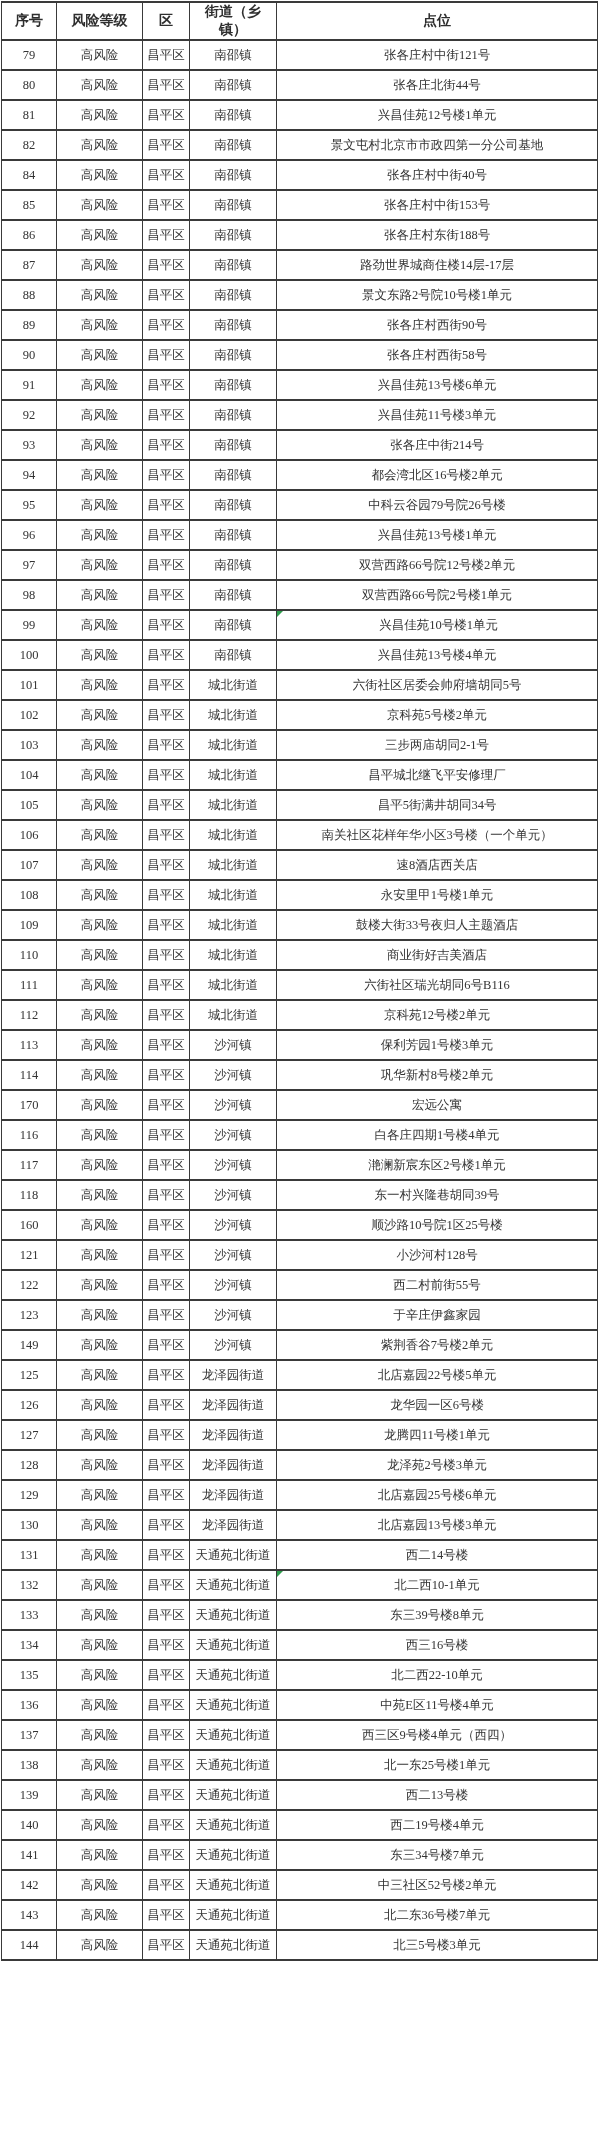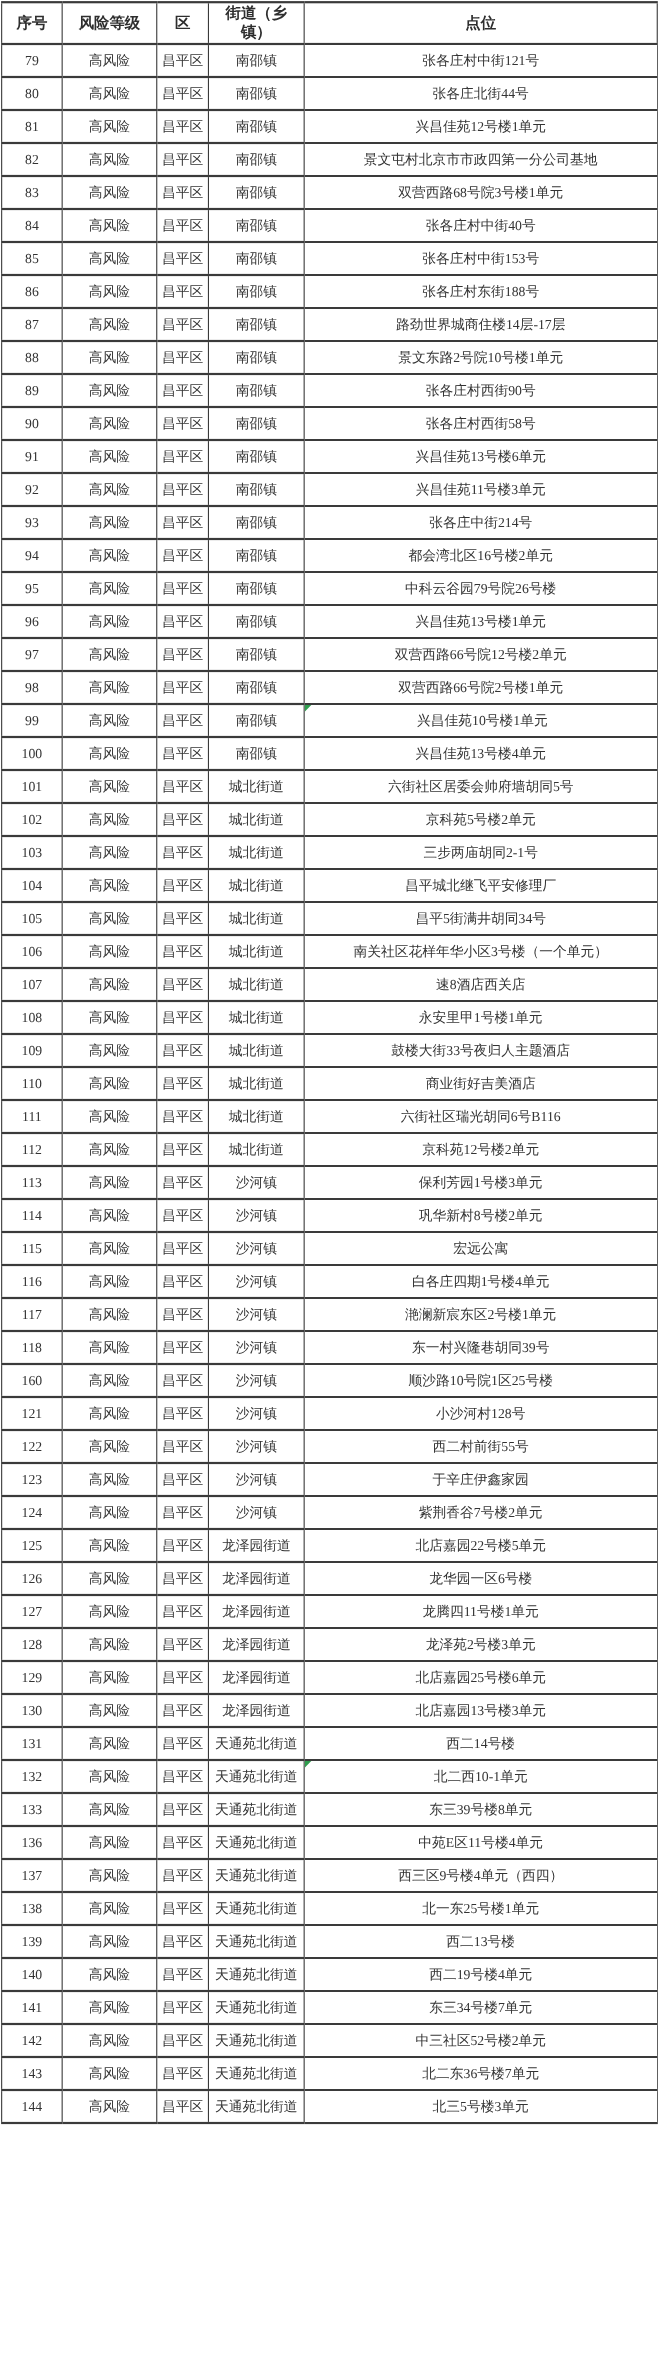--- a/index.html
+++ b/index.html
@@ -106,27 +106,20 @@
     <td class="c-point">兴昌佳苑12号楼1单元</td>
   </tr>
         <tr>
     <td class="c-num">82</td>
     <td class="c-level">高风险</td>
     <td class="c-district">昌平区</td>
     <td class="c-street">南邵镇</td>
     <td class="c-point">景文屯村北京市市政四第一分公司基地</td>
   </tr>
         <tr>
-    <td class="c-num">83</td>
-    <td class="c-level">高风险</td>
-    <td class="c-district">昌平区</td>
-    <td class="c-street">南邵镇</td>
-    <td class="c-point">双营西路68号院3号楼1单元</td>
-  </tr>
-        <tr>
     <td class="c-num">84</td>
     <td class="c-level">高风险</td>
     <td class="c-district">昌平区</td>
     <td class="c-street">南邵镇</td>
     <td class="c-point">张各庄村中街40号</td>
   </tr>
         <tr>
     <td class="c-num">85</td>
     <td class="c-level">高风险</td>
     <td class="c-district">昌平区</td>
@@ -330,21 +323,21 @@
     <td class="c-point">保利芳园1号楼3单元</td>
   </tr>
         <tr>
     <td class="c-num">114</td>
     <td class="c-level">高风险</td>
     <td class="c-district">昌平区</td>
     <td class="c-street">沙河镇</td>
     <td class="c-point">巩华新村8号楼2单元</td>
   </tr>
         <tr>
-    <td class="c-num">115</td>
+    <td class="c-num">170</td>
     <td class="c-level">高风险</td>
     <td class="c-district">昌平区</td>
     <td class="c-street">沙河镇</td>
     <td class="c-point">宏远公寓</td>
   </tr>
         <tr>
     <td class="c-num">116</td>
     <td class="c-level">高风险</td>
     <td class="c-district">昌平区</td>
     <td class="c-street">沙河镇</td>
@@ -386,21 +379,21 @@
     <td class="c-point">西二村前街55号</td>
   </tr>
         <tr>
     <td class="c-num">123</td>
     <td class="c-level">高风险</td>
     <td class="c-district">昌平区</td>
     <td class="c-street">沙河镇</td>
     <td class="c-point">于辛庄伊鑫家园</td>
   </tr>
         <tr>
-    <td class="c-num">124</td>
+    <td class="c-num">149</td>
     <td class="c-level">高风险</td>
     <td class="c-district">昌平区</td>
     <td class="c-street">沙河镇</td>
     <td class="c-point">紫荆香谷7号楼2单元</td>
   </tr>
         <tr>
     <td class="c-num">125</td>
     <td class="c-level">高风险</td>
     <td class="c-district">昌平区</td>
     <td class="c-street">龙泽园街道</td>
@@ -454,20 +447,34 @@
     <td class="c-district">昌平区</td>
     <td class="c-street">天通苑北街道</td>
     <td class="c-point">北二西10-1单元<span class="comment-marker"></span></td>
   </tr>
         <tr>
     <td class="c-num">133</td>
     <td class="c-level">高风险</td>
     <td class="c-district">昌平区</td>
     <td class="c-street">天通苑北街道</td>
     <td class="c-point">东三39号楼8单元</td>
+  </tr>
+        <tr>
+    <td class="c-num">134</td>
+    <td class="c-level">高风险</td>
+    <td class="c-district">昌平区</td>
+    <td class="c-street">天通苑北街道</td>
+    <td class="c-point">西三16号楼</td>
+  </tr>
+        <tr>
+    <td class="c-num">135</td>
+    <td class="c-level">高风险</td>
+    <td class="c-district">昌平区</td>
+    <td class="c-street">天通苑北街道</td>
+    <td class="c-point">北二西22-10单元</td>
   </tr>
         <tr>
     <td class="c-num">136</td>
     <td class="c-level">高风险</td>
     <td class="c-district">昌平区</td>
     <td class="c-street">天通苑北街道</td>
     <td class="c-point">中苑E区11号楼4单元</td>
   </tr>
         <tr>
     <td class="c-num">137</td>

